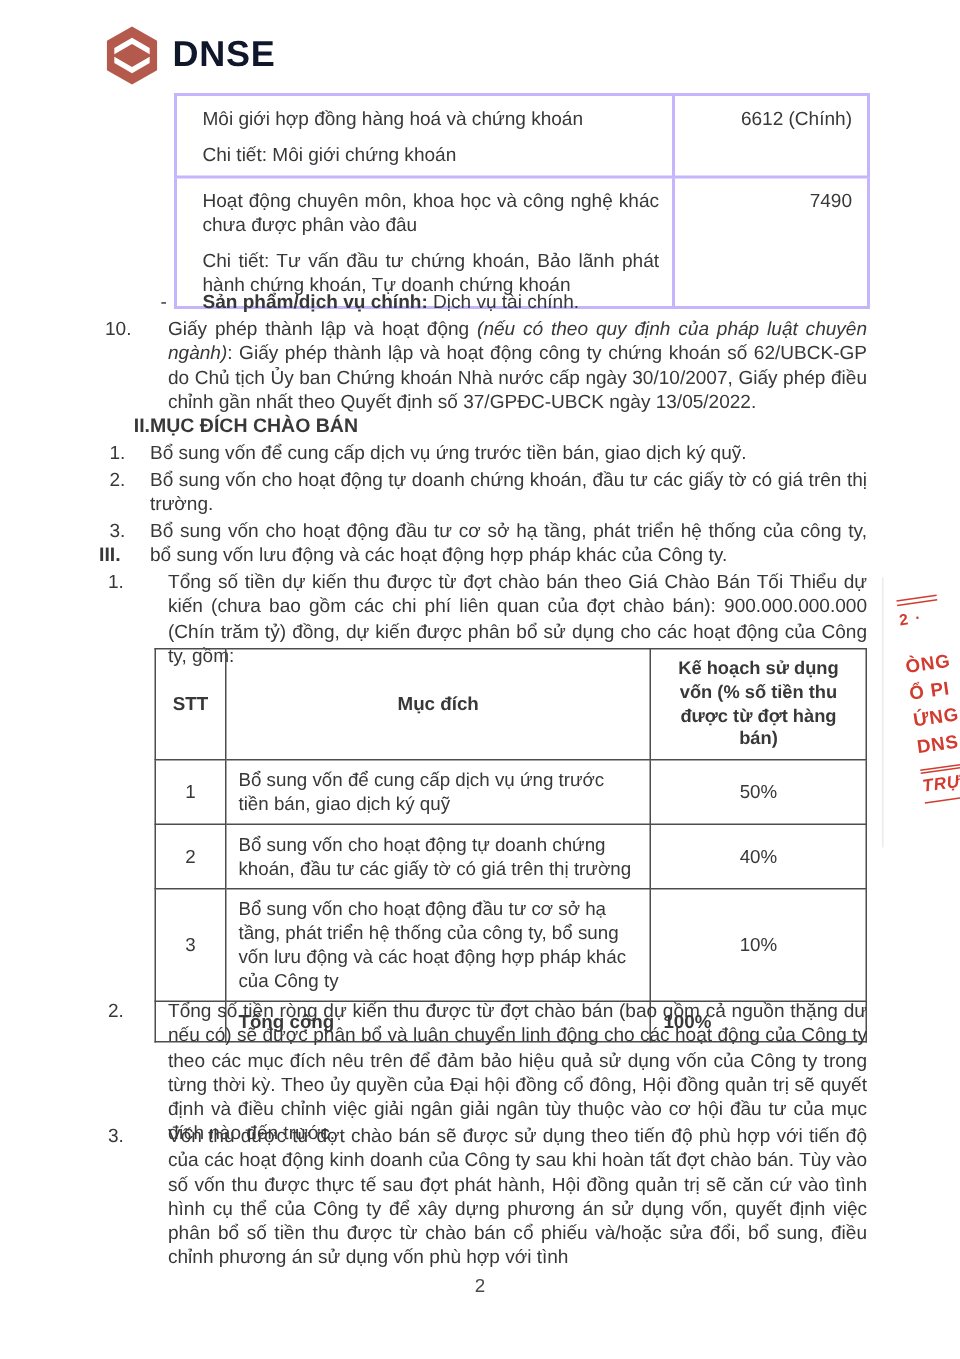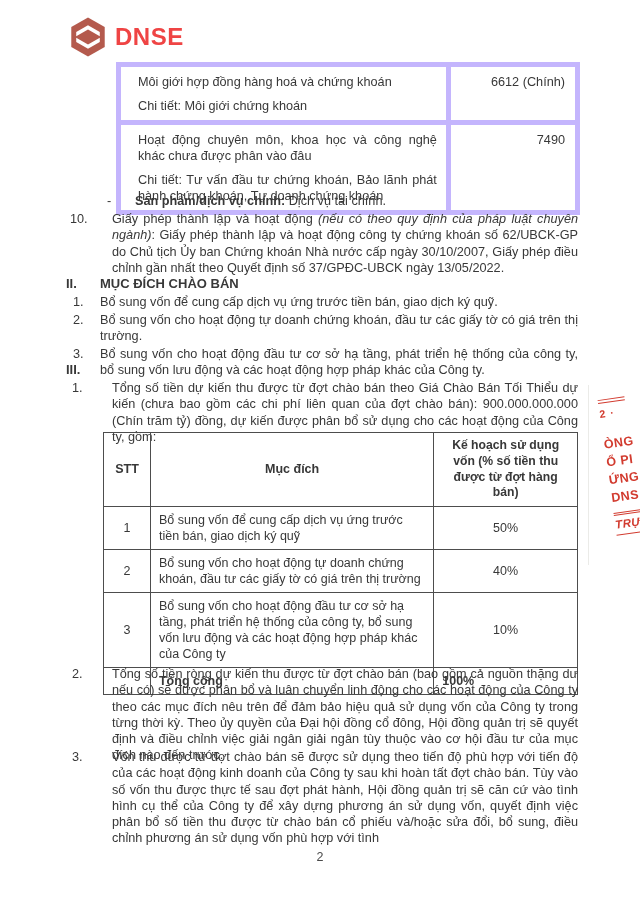--- a/index.html
+++ b/index.html
@@ -8,26 +8,26 @@
     position:relative; width:640px; height:906px; margin:0 auto;
     background:#ffffff; overflow:hidden;
     font-family:"Liberation Sans","DejaVu Sans",sans-serif;
     color:#383838; font-size:12.7px; line-height:16.3px;
   }
   
   .logo { position:absolute; top:16px; left:69px; display:flex; align-items:center; }
   .logo svg { display:block; }
   .logo .wordmark {
     margin-left:8px; font-size:24px; font-weight:700; letter-spacing:0.5px;
-    color:#ef4444;
+    color:#0f172a;
   }
   
   .tbl1 { position:absolute; top:62px; left:116px; width:464px;
           border-collapse:collapse; font-size:12.7px; line-height:16px; }
-  .tbl1 td { border:5px solid #c4b5fd; vertical-align:top; padding:7px 9px 6px 17px; }
+  .tbl1 td { border:2px solid #c4b5fd; vertical-align:top; padding:7px 9px 6px 17px; }
   .tbl1 .c-name { width:334px; text-align:justify; }
   .tbl1 .c-code { width:130px; text-align:right; padding-right:10px; }
   .tbl1 .detail { margin-top:8px; }
   
   .numpara { position:absolute; display:flex;gap:12px; }
   .numpara .no { flex:0 0 28px; }
   .numpara .tx { flex:1; text-align:justify; }
   .heading  { position:absolute; display:flex; font-weight:700; font-size:13px; }
   .heading .no { flex:0 0 32px; }
   
@@ -108,21 +108,21 @@
   <div class="prodline">
     <span class="dash">-</span>
     <span><b>Sản phẩm/dịch vụ chính:</b><span> Dịch vụ tài chính.</span></span>
   </div>
 
   <div class="numpara" style="top:211px; left:70px; width:508px;">
     <span class="no" style="flex-basis:30px;">10.</span>
     <span class="tx"><span>Giấy phép thành lập và hoạt động </span><i>(nếu có theo quy định của pháp luật chuyên ngành)</i><span>: Giấy phép thành lập và hoạt động công ty chứng khoán số 62/UBCK-GP do Chủ tịch Ủy ban Chứng khoán Nhà nước cấp ngày 30/10/2007, Giấy phép điều chỉnh gần nhất theo Quyết định số 37/GPĐC-UBCK ngày 13/05/2022.</span></span>
   </div>
 
-  <div class="heading" style="top:276px; left:66px; width:512px;">
+  <div class="heading" style="top:276px; left:66px; width:512px;text-align:right;">
     <span class="no" style="flex-basis:34px;">II.</span>
     <span>MỤC ĐÍCH CHÀO BÁN</span>
   </div>
 
   <div id="sec2-items">
     <div class="s2item">
       <span class="no">1.</span>
       <span class="tx">Bổ sung vốn để cung cấp dịch vụ ứng trước tiền bán, giao dịch ký quỹ.</span>
     </div>
     <div class="s2item">

